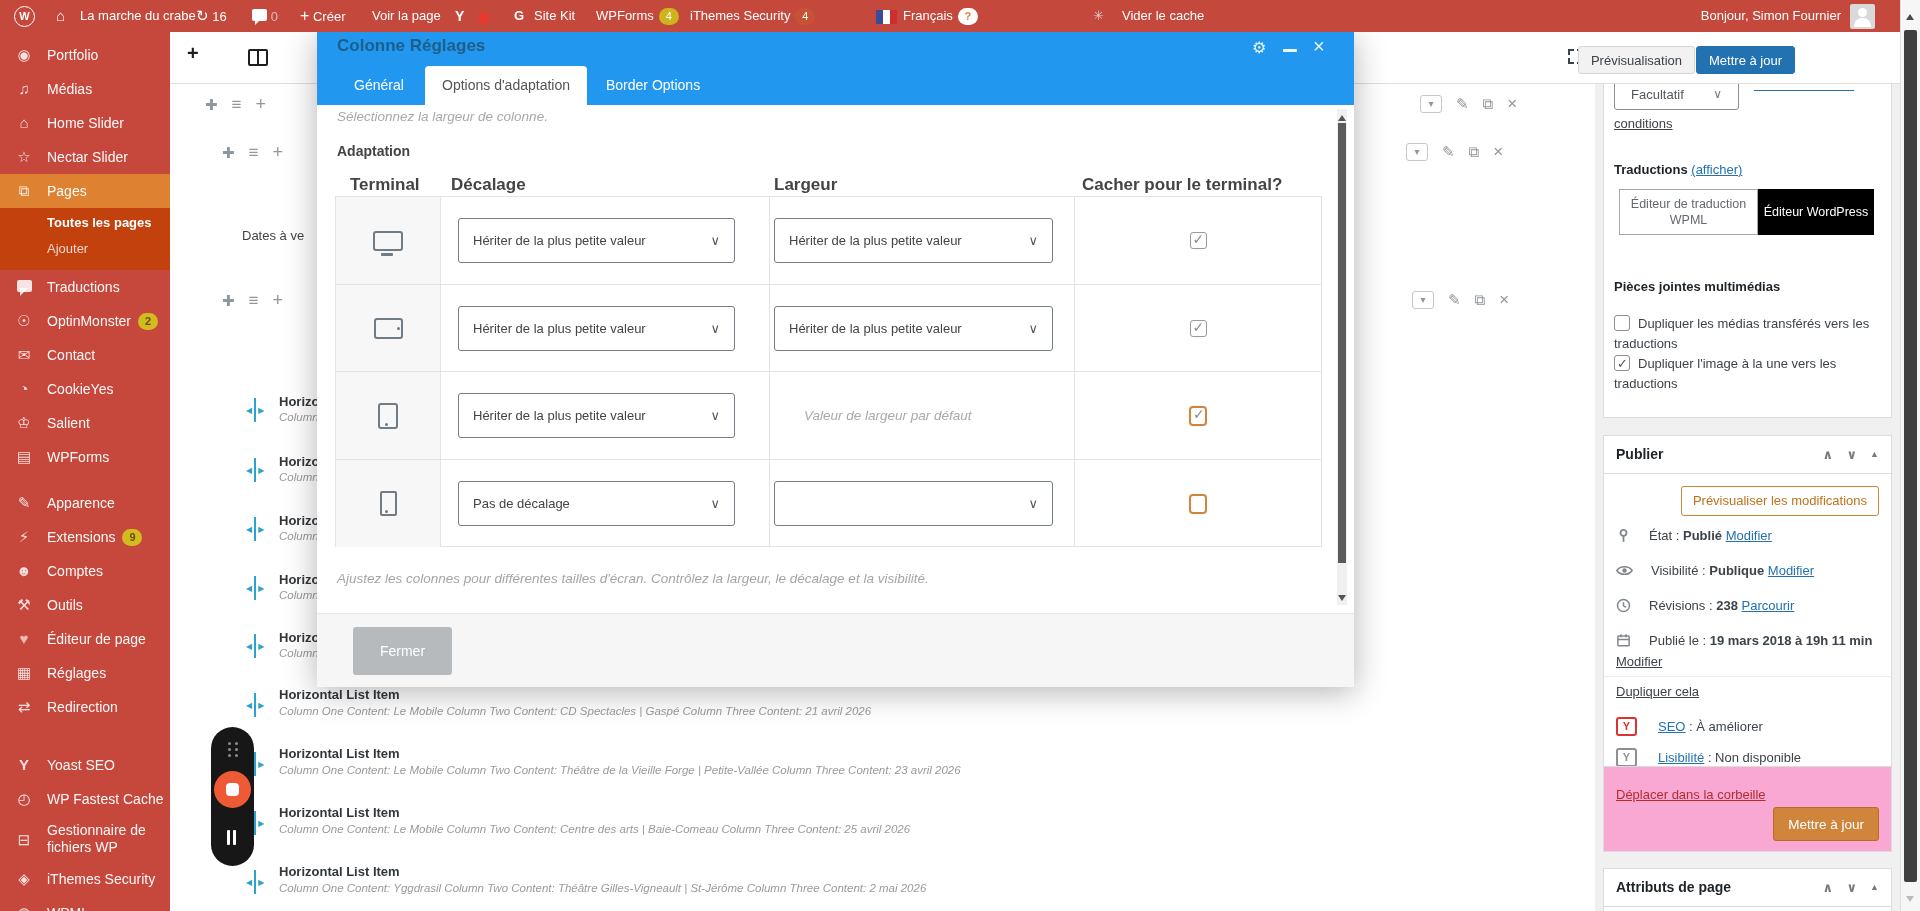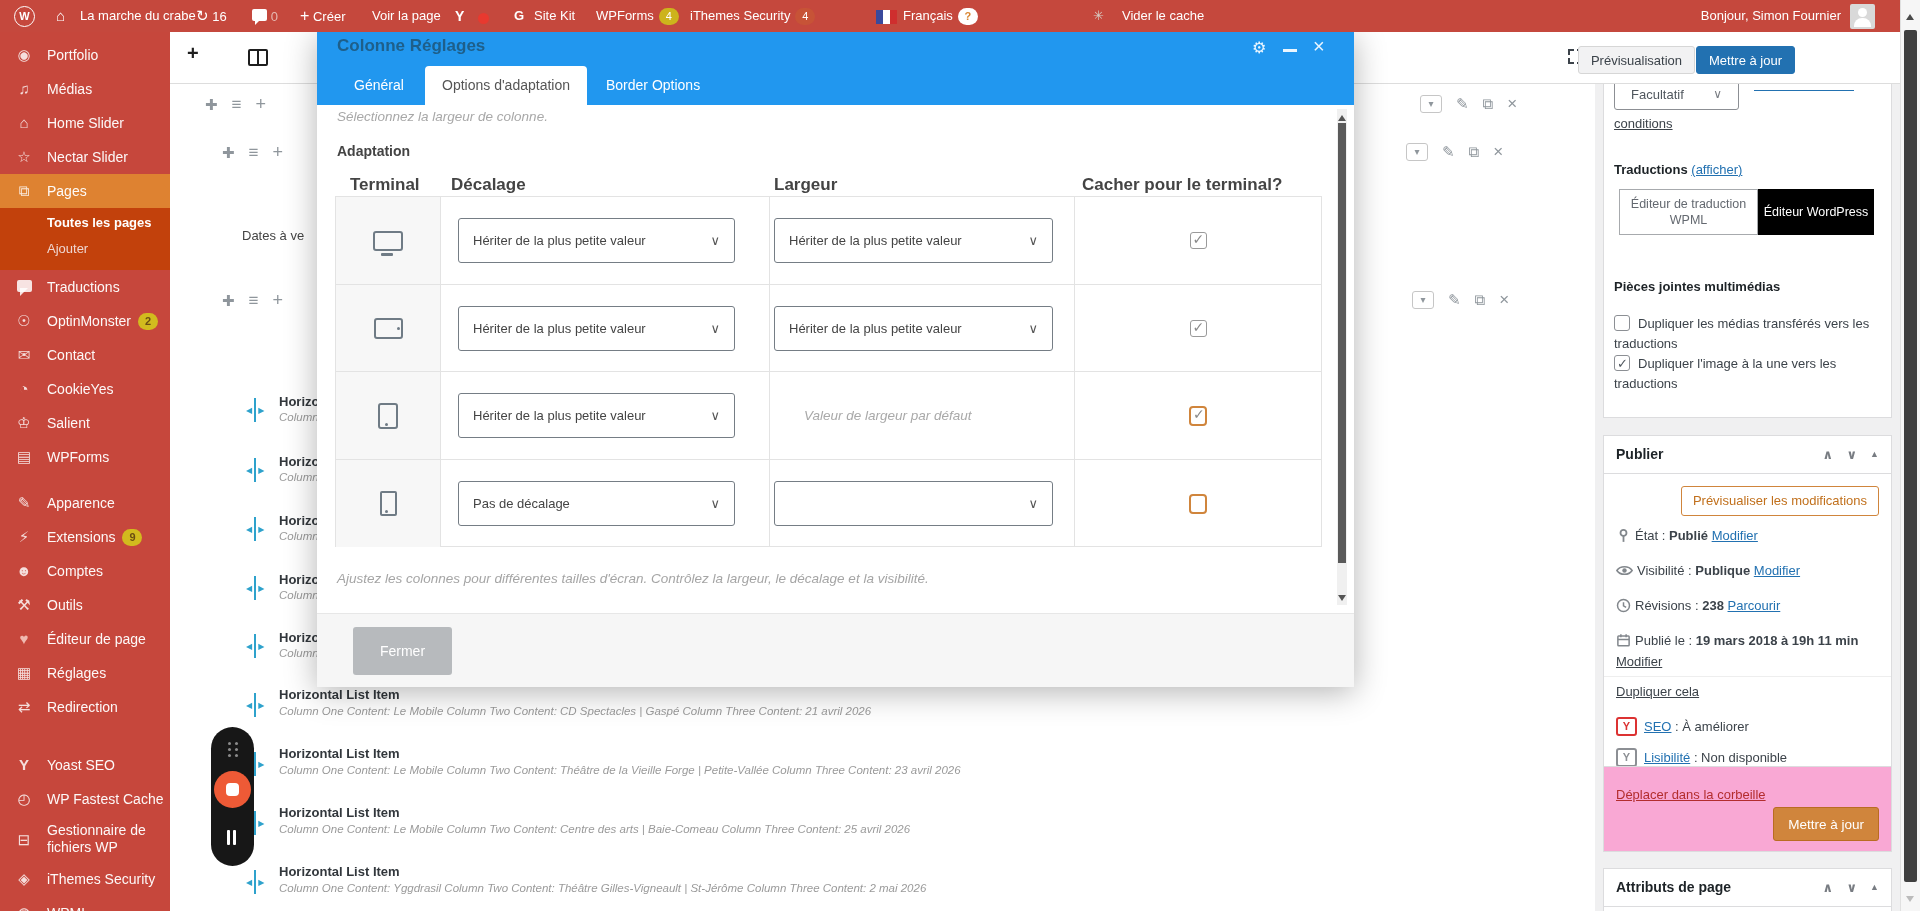--- a/index.html
+++ b/index.html
@@ -133,21 +133,21 @@
           border-bottom:1px solid #dcdcde;position:relative}
   .p-ctl{position:absolute;top:0;font-size:13px;color:#787c82;font-weight:bold;cursor:pointer}
   .lnk{color:#2271b1;text-decoration:underline;cursor:pointer}
   .rp-txt{font-size:13px;color:#3c434a}
   .wpcb{display:inline-block;width:16px;height:16px;border:1px solid #8c8f94;border-radius:3px;background:#fff;
         position:relative;vertical-align:-3px;margin-right:8px;cursor:pointer;box-sizing:border-box}
   .wpcb.checked::after{content:"✓";position:absolute;left:2px;top:-2px;font-size:13px;color:#50575e}
   .yico{display:inline-block;width:17px;height:15px;border:2px solid #dc3232;border-radius:3px;color:#dc3232;
         font-size:11px;font-weight:bold;text-align:center;line-height:14px;margin-right:7px;vertical-align:-3px}
   .yico.gray{border-color:#8c8f94;color:#8c8f94}
-  .prow{position:absolute;left:12px;font-size:13px;color:#3c434a;display:flex;align-items:center;gap:4px}
+  .prow{position:absolute;left:12px;font-size:13px;color:#3c434a;display:flex;align-items:center;gap:18px}
   .prow svg{flex:0 0 auto}
   .btn-preview{position:absolute;right:12px;top:50px;height:30px;line-height:28px;padding:0 11px;background:#fff;
                border:1px solid #d0853c;border-radius:3px;color:#c1701c;font-size:13px;cursor:pointer}
   .p-foot{position:absolute;left:0;right:0;bottom:0;height:84px;background:#f9a8d4;border-top:1px solid #dcdcde}
   .btn-update{position:absolute;right:12px;top:40px;height:34px;padding:0 14px;background:#d0853c;border:1px solid #b96c22;
               border-radius:3px;color:#fff;font-size:13.5px;cursor:pointer;font-family:inherit}
   .wpml-btn-l{position:absolute;left:15px;top:105px;width:139px;height:46px;background:#fff;border:1px solid #a7aaad;
               box-sizing:border-box;color:#646970;font-size:12.5px;text-align:center;display:flex;align-items:center;
               justify-content:center;cursor:pointer;line-height:1.3}
   .wpml-btn-r{position:absolute;left:154px;top:105px;width:116px;height:46px;background:#000;border:1px solid #000;

